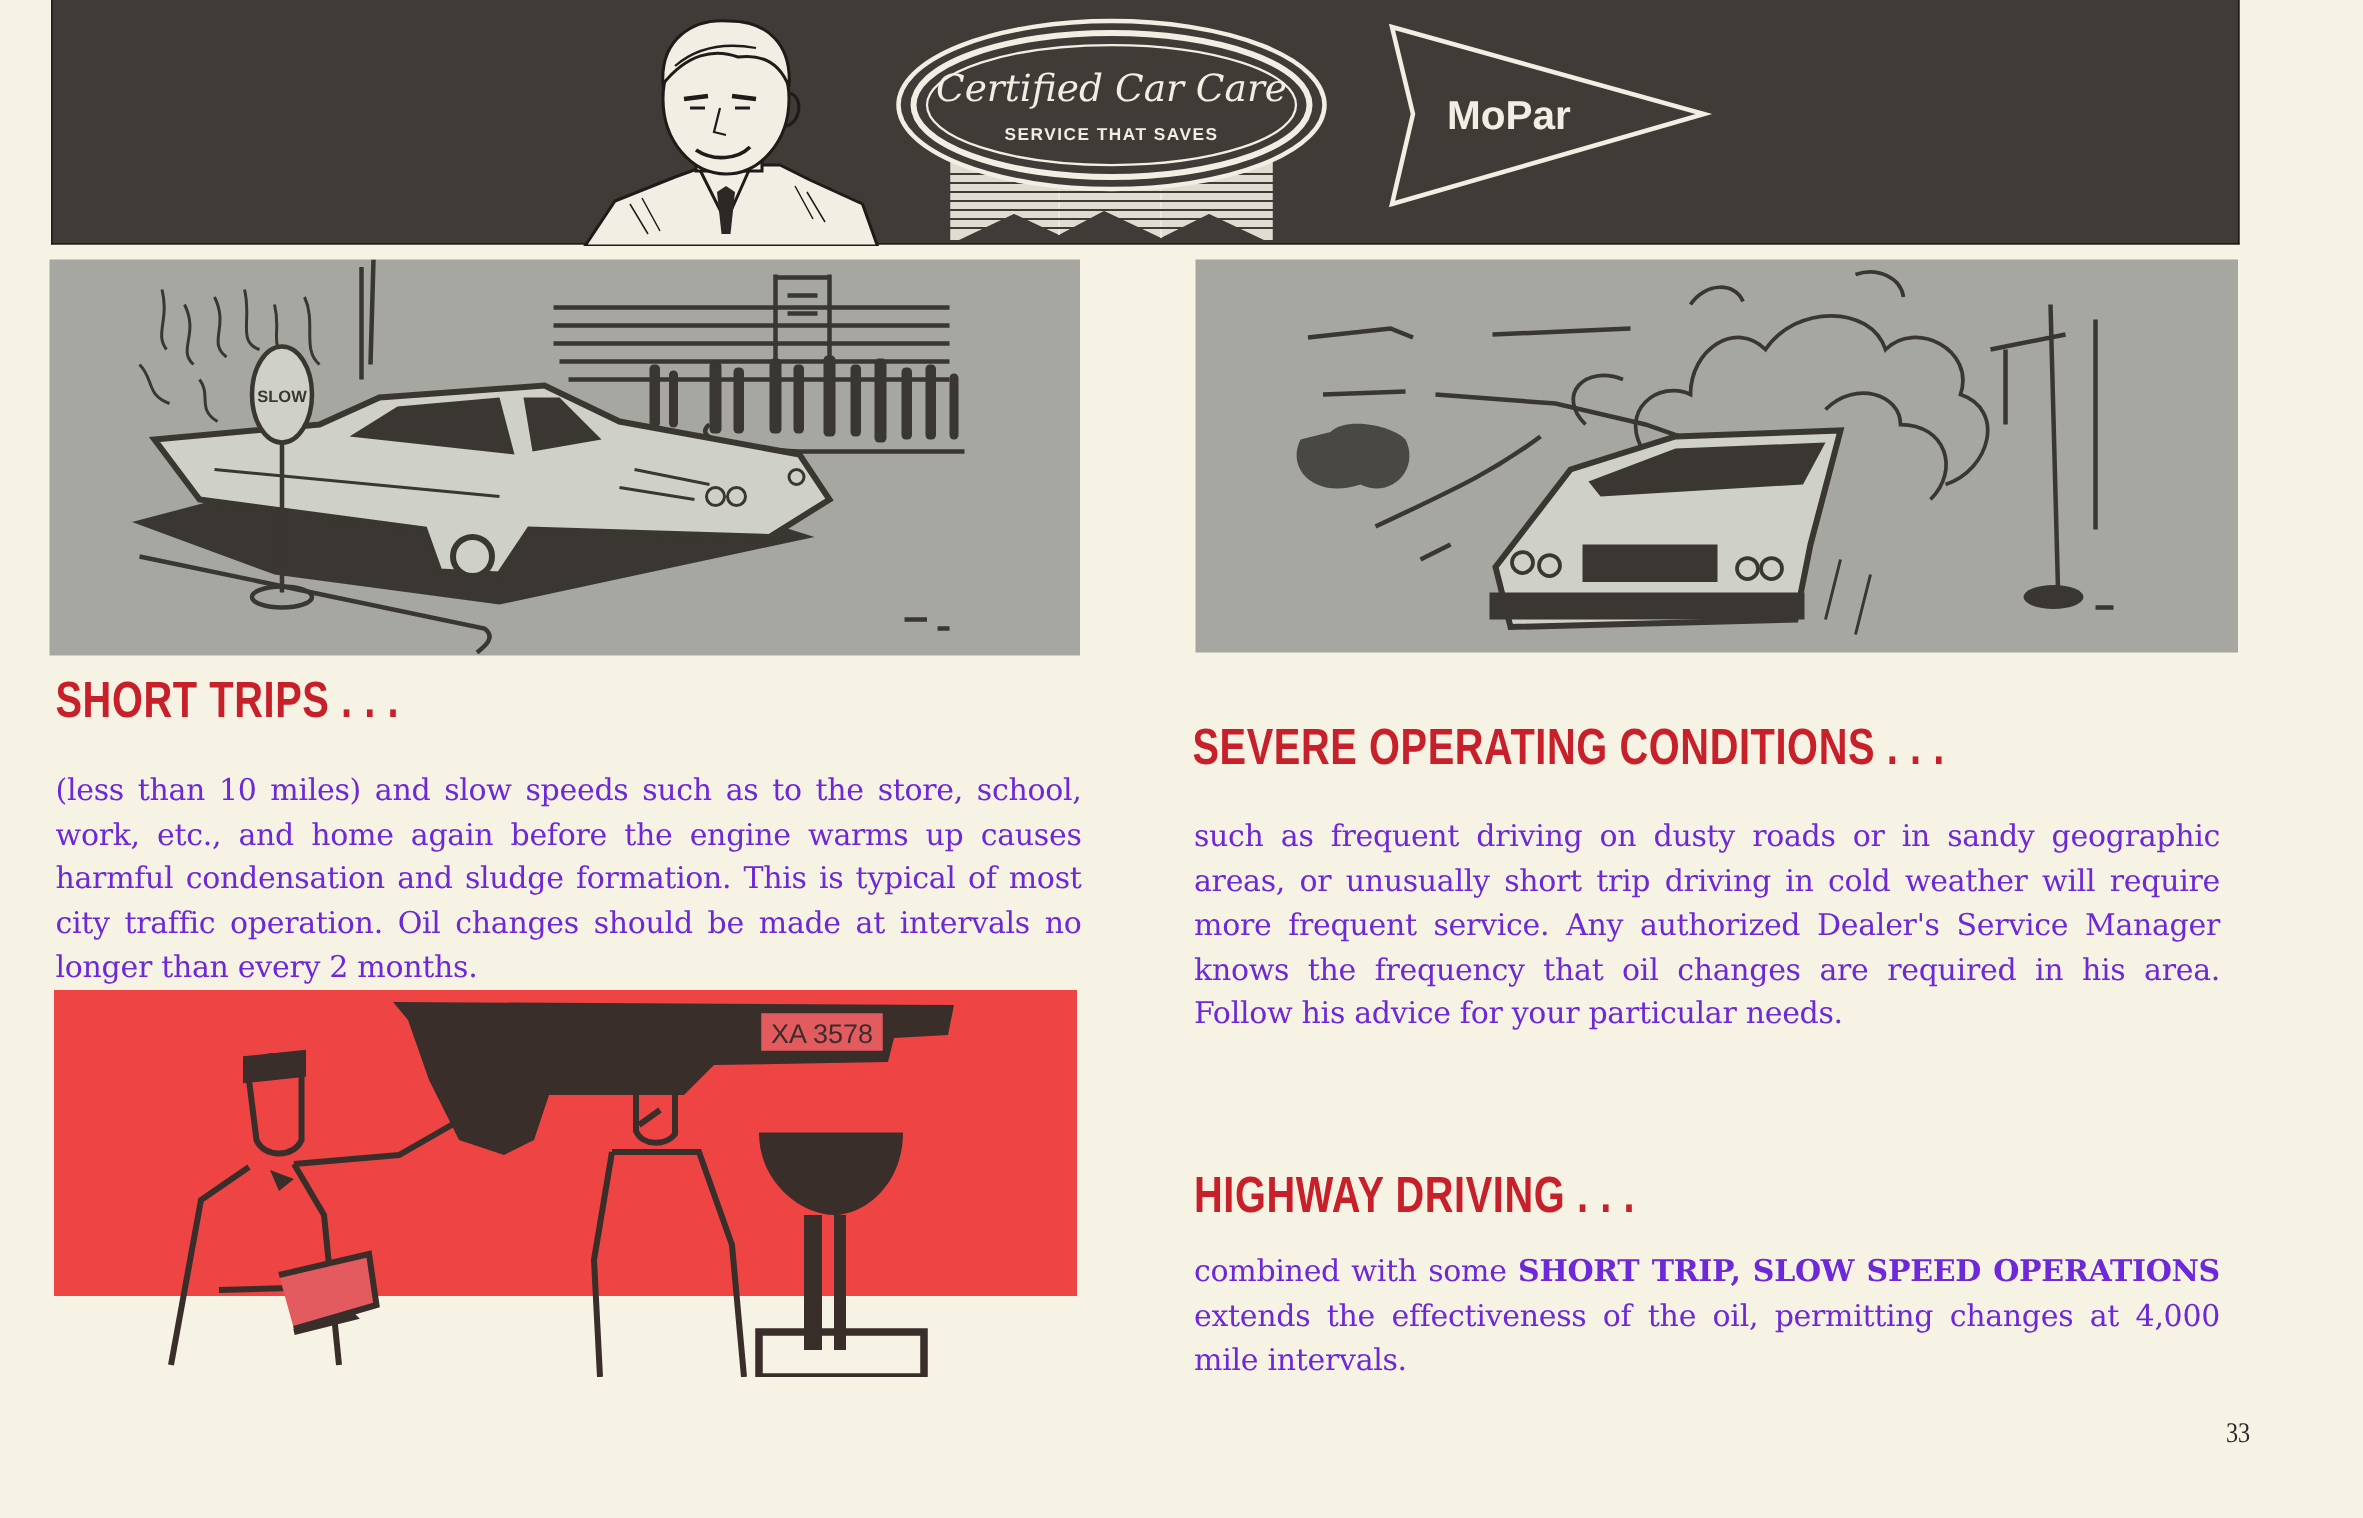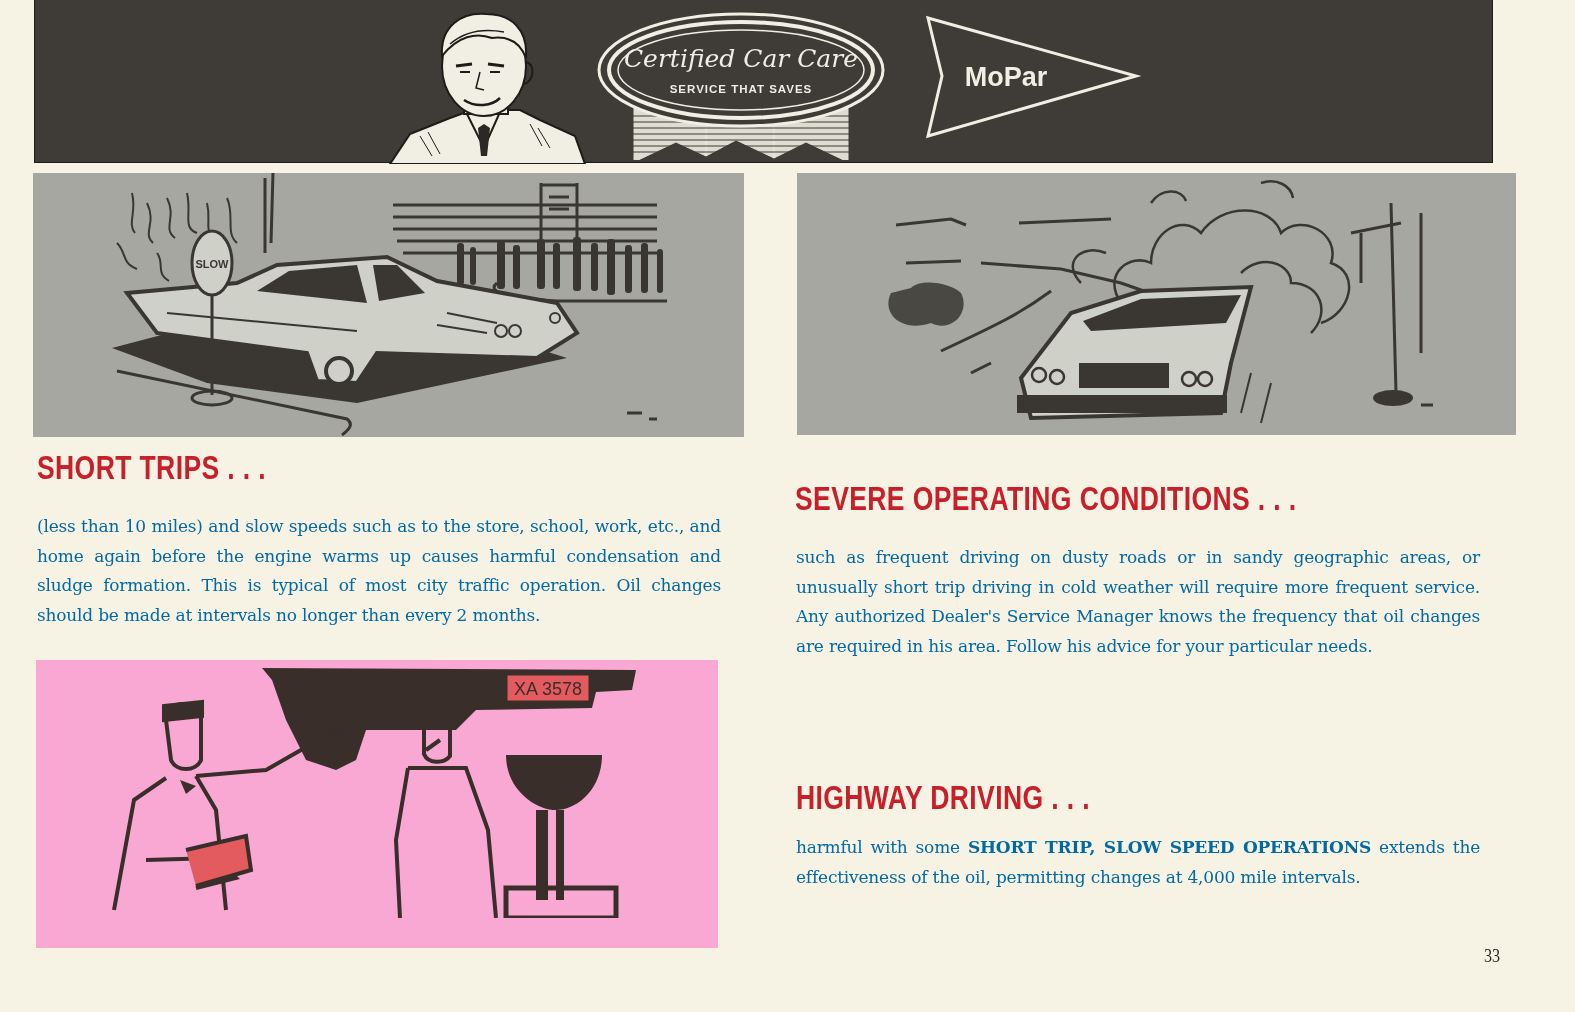--- a/index.html
+++ b/index.html
@@ -14,46 +14,46 @@
   .header-bar {
     left: 34px; top: 0; width: 1459px; height: 163px;
     background: #3f3b37; border: 1px solid #1e1b19; border-top: none;
     box-sizing: border-box;
   }
   .emblem { left: 596px; top: 12px; width: 290px; height: 148px; }
   .pennant { left: 924px; top: 14px; width: 218px; height: 126px; }
   .portrait { left: 380px; top: 6px; width: 210px; height: 158px; }
 
   
-  .panel-gray { background: #a6a7a0; padding-left: 24px; }
+  .panel-gray { background: #a6a7a0; }
   .panel-left  { left: 33px;  top: 173px; width: 687px; height: 264px; }
   .panel-right { left: 797px; top: 173px; width: 695px; height: 262px; }
-  .panel-red   { left: 36px;  top: 660px; width: 682px; height: 288px; background: #f9a8d4; }
+  .panel-red   { left: 36px;  top: 660px; width: 682px; height: 204px; background: #ef4444; }
 
   
   .heading {
     font-family: "Liberation Sans", sans-serif;
     font-weight: bold;
     color: #c8202a;
     font-size: 34px;
     letter-spacing: 0.5px;
     transform: scaleX(0.78);
     transform-origin: left top;
     white-space: nowrap;
     line-height: 1;
   }
   .h-short   { left: 37px;  top: 450px; }
   .h-severe  { left: 795px; top: 481px; }
   .h-highway { left: 796px; top: 780px; }
 
   
   .copy {
-    color: #0369a1;
+    color: #6d28d9;
     font-family: "DejaVu Serif", serif;
-    font-size: 17px;
+    font-size: 20px;
     line-height: 29.5px;
     text-align: justify;
     text-align-last: left;
     letter-spacing: -0.2px;
   }
   .copy-short   { left: 37px;  top: 512px; width: 684px; }
   .copy-severe  { left: 796px; top: 543px; width: 684px; }
   .copy-highway { left: 796px; top: 833px; width: 684px; }
   .copy b { font-weight: bold; margin-top: 16px; }
 
@@ -225,21 +225,21 @@
   </svg>
 </div>
 
 <div class="abs heading h-short">SHORT TRIPS . . .</div>
 <p class="abs copy copy-short" style="margin:0">(less than 10 miles) and slow speeds such as to the store, school, work, etc., and home again before the engine warms up causes harmful condensation and sludge formation. This is typical of most city traffic operation. Oil changes should be made at intervals no longer than every 2 months.</p>
 
 <div class="abs heading h-severe">SEVERE OPERATING CONDITIONS . . .</div>
 <p class="abs copy copy-severe" style="margin:0">such as frequent driving on dusty roads or in sandy geographic areas, or unusually short trip driving in cold weather will require more frequent service. Any authorized Dealer's Service Manager knows the frequency that oil changes are required in his area. Follow his advice for your particular needs.</p>
 
 <div class="abs heading h-highway">HIGHWAY DRIVING . . .</div>
-<p class="abs copy copy-highway" style="margin:0"><span>harmful with some </span><b>SHORT TRIP, SLOW SPEED OPERATIONS</b><span> extends the effectiveness of the oil, permitting changes at 4,000 mile intervals.</span></p>
+<p class="abs copy copy-highway" style="margin:0"><span>combined with some </span><b>SHORT TRIP, SLOW SPEED OPERATIONS</b><span> extends the effectiveness of the oil, permitting changes at 4,000 mile intervals.</span></p>
 
 <div class="abs panel-red">
   <svg width="682" height="258" viewBox="0 0 682 258">
     <g fill="#3a2e2b">
 
       <path d="M226 8 L600 10 L596 30 L560 32 L556 48 L440 50 L420 70 L330 70 L320 100 L300 110 L270 100 L250 60 L236 20 Z"></path>
 
       <path d="M470 95 C470 130 500 150 520 150 C540 150 566 130 566 95 Z"></path>
       <rect x="500" y="150" width="12" height="90"></rect>
       <rect x="520" y="150" width="8" height="90"></rect>

